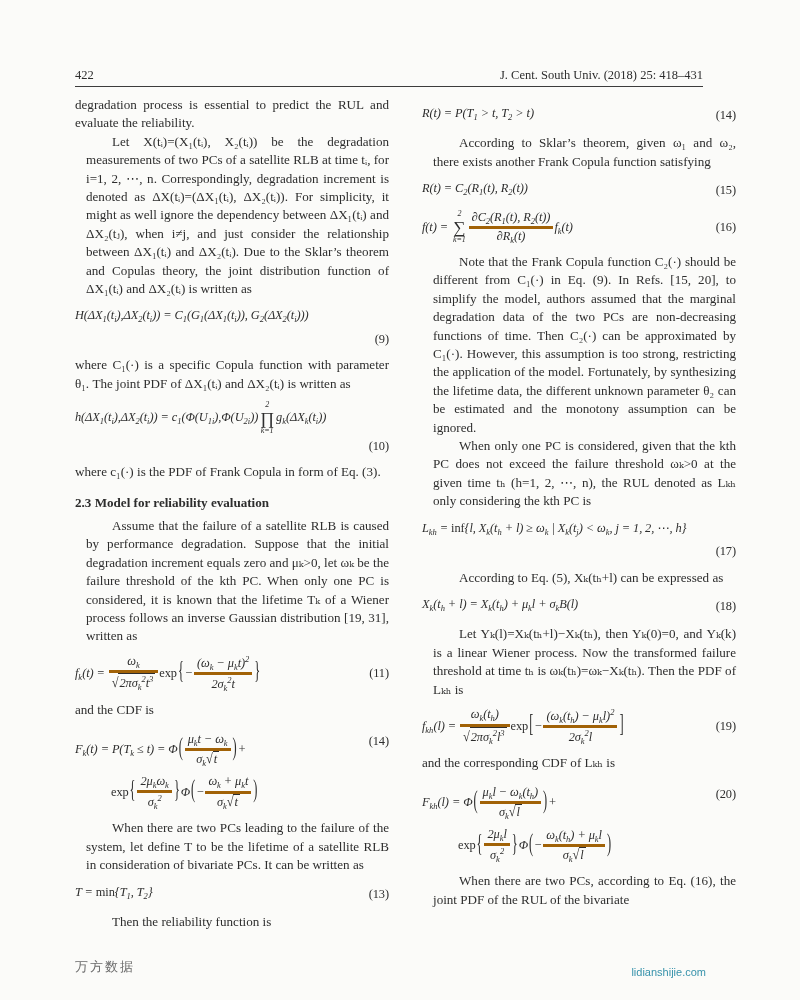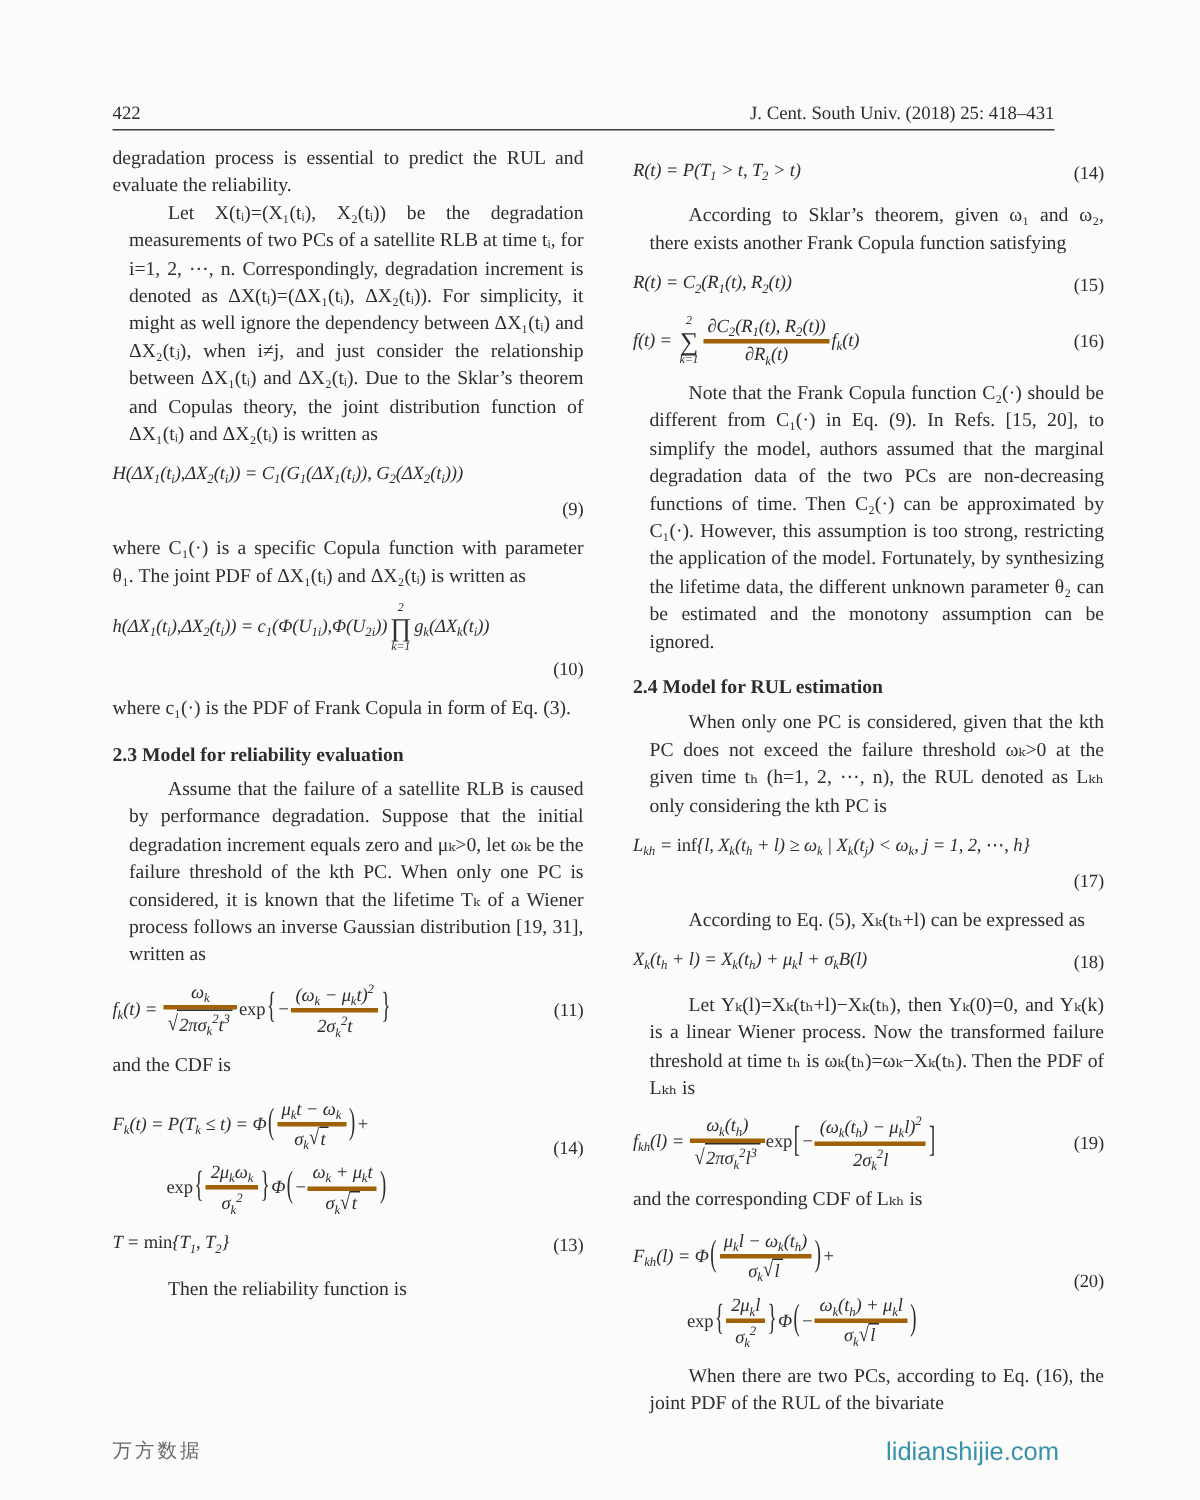--- a/index.html
+++ b/index.html
@@ -34,21 +34,21 @@
   .para{margin:0;}
   .para.ind{text-indent:26px;margin-left:11px;}
   .heading{font-weight:bold;margin:12px 0 5px;text-align:left;}
   
   .eq{margin:8px 0;font-size:12.4px;letter-spacing:-0.1px;}
   .eq .math{font-style:italic;flex:1 1 auto;min-width:0;}
   .eq{display:flex;align-items:center;}
   .eqnum{font-style:normal;margin-left:auto;padding-left:6px;flex:0 0 auto;}
   .eq.below{display:block;}
   .eq.below .eqnum{display:block;text-align:right;padding-left:0;margin-top:1px;}
-  .eq.bottom{align-items:center;margin-top:12px;}
+  .eq.bottom{align-items:flex-start;margin-top:12px;}
   .eq.bottom .eqnum{margin-bottom:12px;}
   .mline{display:block;white-space:nowrap;}
   .mline.cont{margin-left:36px;margin-top:6px;}
   .roman{font-style:normal;}
   .msub,.msup{font-size:8.5px;letter-spacing:0;}
   .msub{vertical-align:-3px;}
   .msup{vertical-align:5px;}
   .frac{display:inline-block;vertical-align:middle;text-align:center;line-height:1.2;margin:0 1px;}
   .frac .num,.frac .den{display:block;padding:0 3px;}
   .frac .den{border-top:3px solid #a16207;}
@@ -61,21 +61,21 @@
   .tb{display:inline-block;font-style:normal;transform:scaleY(1.95);transform-origin:50% 58%;padding:0 1px;font-weight:400;}
   
   .footer-left{
     position:absolute;left:75px;bottom:24px;
     font-size:13px;color:#6a6a6a;
     font-family:"DejaVu Sans","Liberation Sans",sans-serif;
     letter-spacing:2px;
   }
   .footer-right{
     position:absolute;right:70px;bottom:22px;
-    font-size:17px;
+    font-size:11px;
     font-family:"Liberation Sans","DejaVu Sans",sans-serif;
     text-decoration:none;
   }
 </style>
 </head>
 <body>
 
 <div class="page">
   <div class="header">
     <span>422</span>
@@ -102,20 +102,21 @@
           <span class="eqnum">(11)</span>
         </div>
         <div class="para">and the CDF is</div>
         <div class="eq bottom">
           <span class="math">
             <span class="mline">F<span class="msub">k</span>(t) = P(T<span class="msub">k</span> ≤ t) = Φ<span class="tb">(</span><span class="frac"><span class="num">μ<span class="msub">k</span>t − ω<span class="msub">k</span></span><span class="den">σ<span class="msub">k</span><span class="sqrt"><span class="rsign">√</span><span class="rbody">t</span></span></span></span><span class="tb">)</span>+</span>
             <span class="mline cont"><span class="roman">exp</span><span class="tb">{</span><span class="frac"><span class="num">2μ<span class="msub">k</span>ω<span class="msub">k</span></span><span class="den">σ<span class="msub">k</span><span class="msup">2</span></span></span><span class="tb">}</span>Φ<span class="tb">(</span>−<span class="frac"><span class="num">ω<span class="msub">k</span> + μ<span class="msub">k</span>t</span><span class="den">σ<span class="msub">k</span><span class="sqrt"><span class="rsign">√</span><span class="rbody">t</span></span></span></span><span class="tb">)</span></span>
           </span>
           <span class="eqnum">(14)</span>
         </div>
+        <div class="para ind">When there are two PCs leading to the failure of the system, let define T to be the lifetime of a satellite RLB in consideration of bivariate PCs. It can be written as</div>
         <div class="eq">
           <span class="math">
             <span class="mline">T = <span class="roman">min</span>{T<span class="msub">1</span>, T<span class="msub">2</span>}</span>
           </span>
           <span class="eqnum">(13)</span>
         </div>
         <div class="para ind">Then the reliability function is</div>
       </div>
     <div class="col" id="col-right">
         <div class="eq">
@@ -135,21 +136,20 @@
           <span class="math">
             <span class="mline">f(t) = <span class="bigop">
                 <span class="lim">2</span>
                 <span class="op">∑</span>
                 <span class="lim">k=1</span>
               </span><span class="frac"><span class="num">∂C<span class="msub">2</span>(R<span class="msub">1</span>(t), R<span class="msub">2</span>(t))</span><span class="den">∂R<span class="msub">k</span>(t)</span></span>f<span class="msub">k</span>(t)</span>
           </span>
           <span class="eqnum">(16)</span>
         </div>
         <div class="para ind">Note that the Frank Copula function C₂(·) should be different from C₁(·) in Eq. (9). In Refs. [15, 20], to simplify the model, authors assumed that the marginal degradation data of the two PCs are non-decreasing functions of time. Then C₂(·) can be approximated by C₁(·). However, this assumption is too strong, restricting the application of the model. Fortunately, by synthesizing the lifetime data, the different unknown parameter θ₂ can be estimated and the monotony assumption can be ignored.</div>
-        <div class="heading">2.4 Model for RUL estimation</div>
         <div class="para ind">When only one PC is considered, given that the kth PC does not exceed the failure threshold ωₖ&gt;0 at the given time tₕ (h=1, 2, ⋯, n), the RUL denoted as Lₖₕ only considering the kth PC is</div>
         <div class="eq below"><span class="math"><span class="mline">L<span class="msub">kh</span> = <span class="roman">inf</span>{l, X<span class="msub">k</span>(t<span class="msub">h</span> + l) ≥ ω<span class="msub">k</span> | X<span class="msub">k</span>(t<span class="msub">j</span>) &lt; ω<span class="msub">k</span>,  j = 1, 2, ⋯, h}</span></span><span class="eqnum">(17)</span></div>
         <div class="para ind">According to Eq. (5), Xₖ(tₕ+l) can be expressed as</div>
         <div class="eq">
           <span class="math">
             <span class="mline">X<span class="msub">k</span>(t<span class="msub">h</span> + l) = X<span class="msub">k</span>(t<span class="msub">h</span>) + μ<span class="msub">k</span>l + σ<span class="msub">k</span>B(l)</span>
           </span>
           <span class="eqnum">(18)</span>
         </div>
         <div class="para ind">Let Yₖ(l)=Xₖ(tₕ+l)−Xₖ(tₕ), then Yₖ(0)=0, and Yₖ(k) is a linear Wiener process. Now the transformed failure threshold at time tₕ is ωₖ(tₕ)=ωₖ−Xₖ(tₕ). Then the PDF of Lₖₕ is</div>

